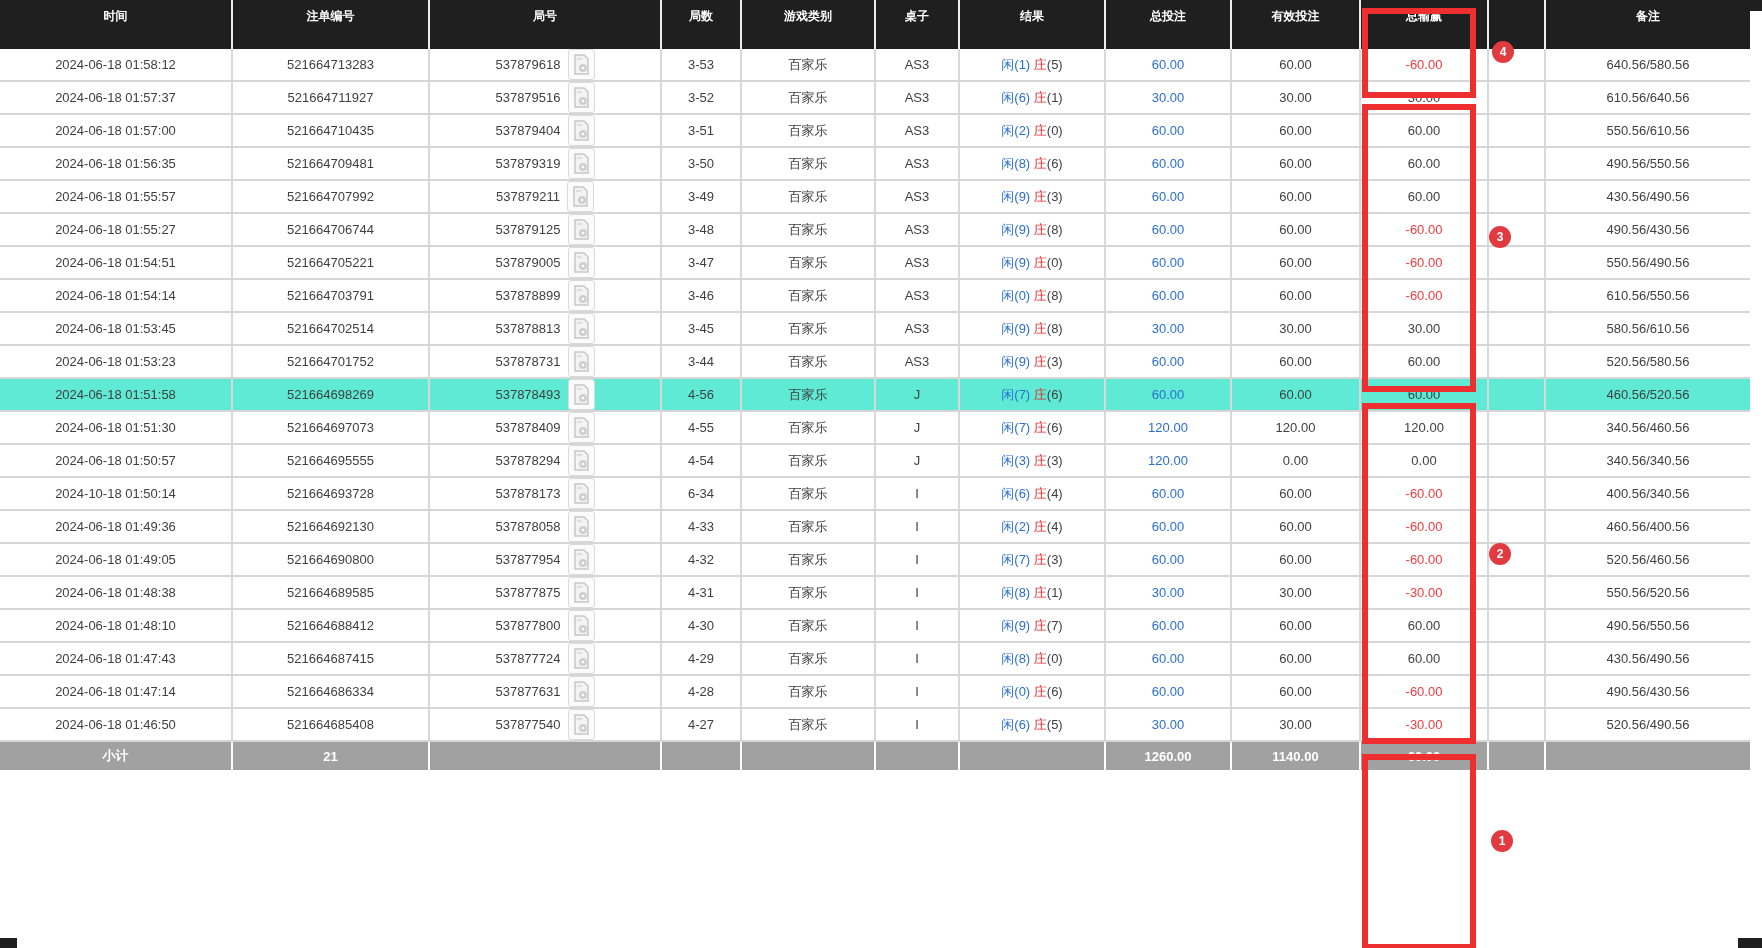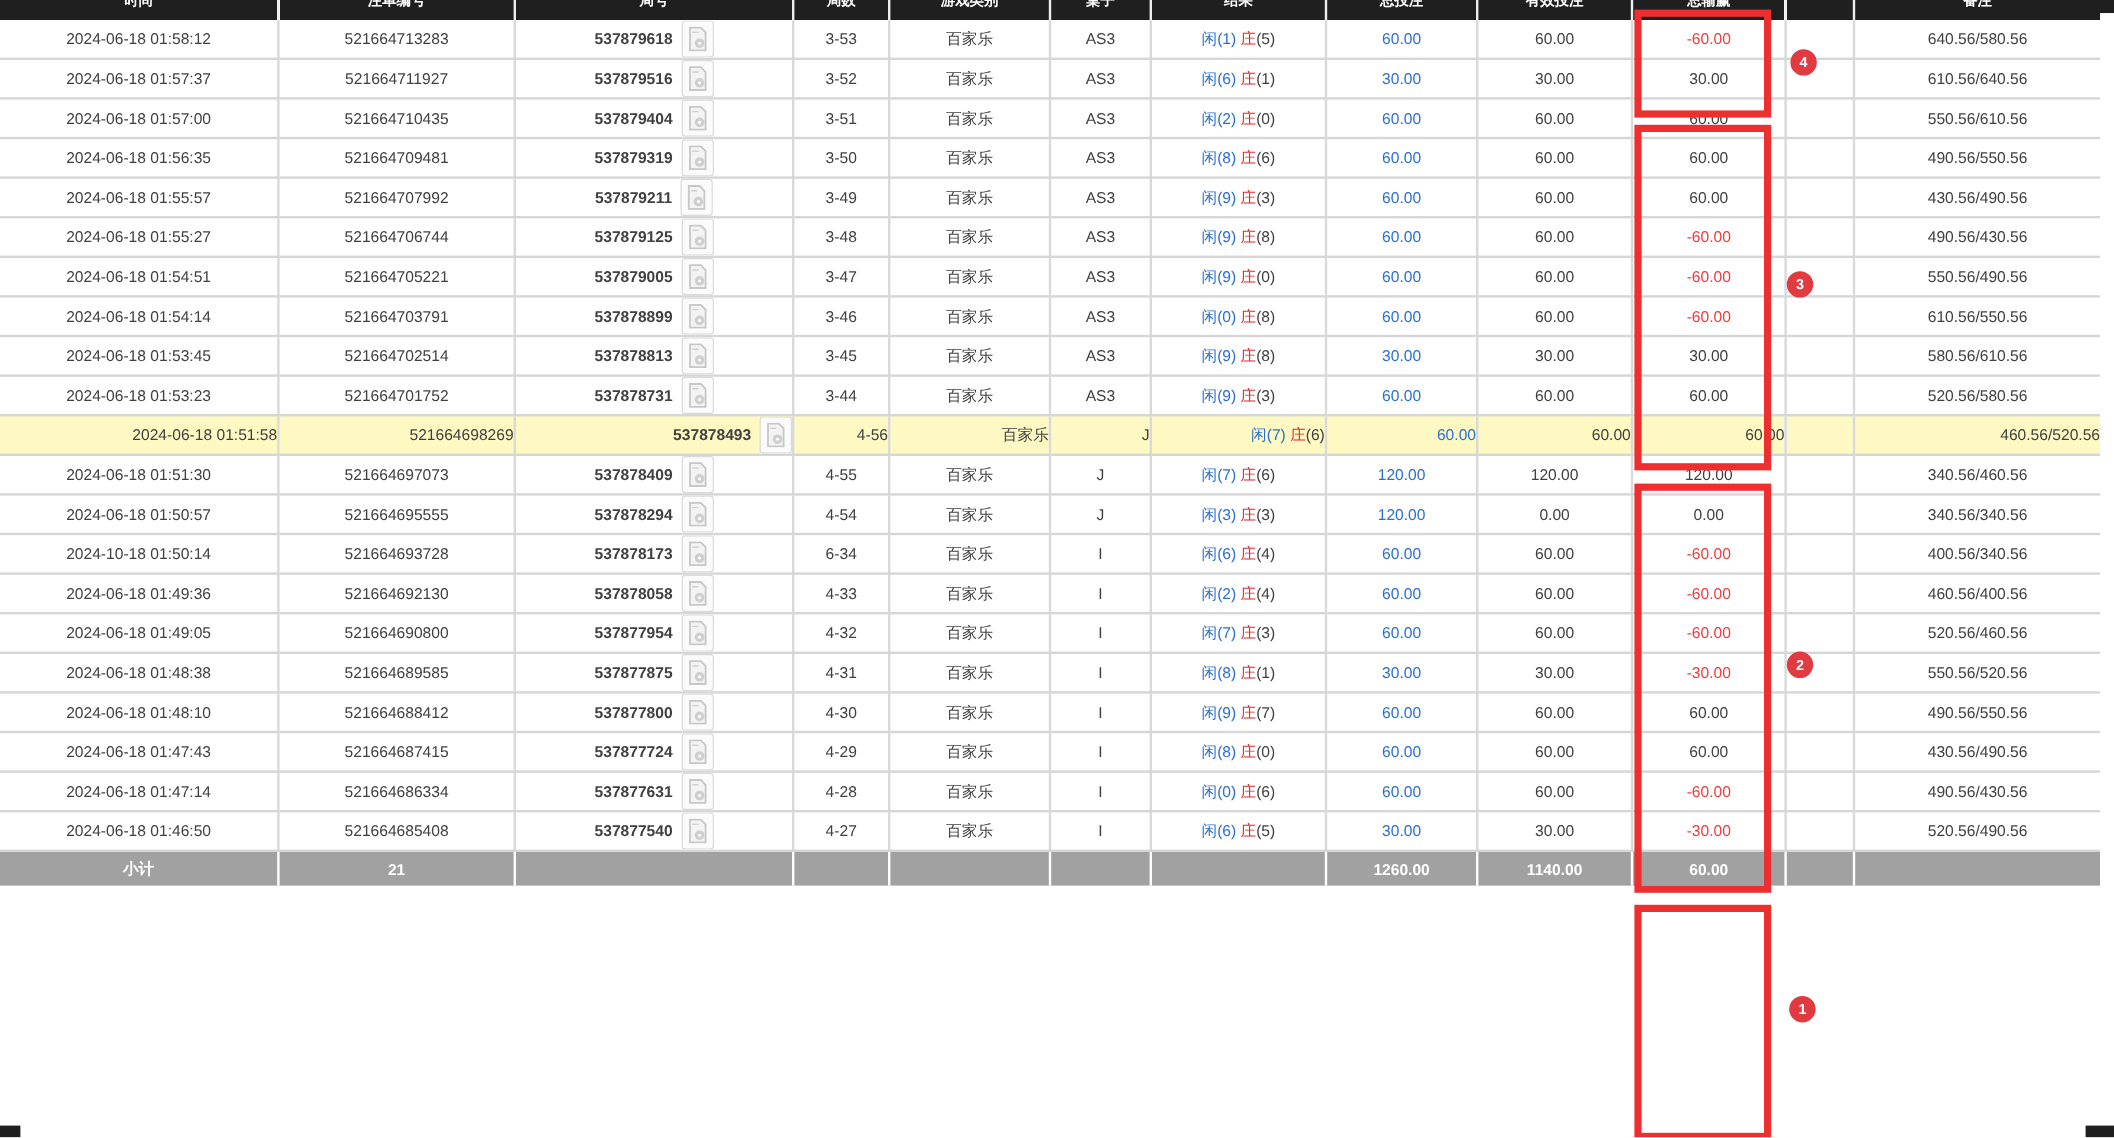--- a/index.html
+++ b/index.html
@@ -5,41 +5,41 @@
   html,body{margin:0;padding:0;background:#fff;}
   .stage{
     position:relative;width:1762px;height:948px;background:#fff;overflow:hidden;
     font-family:"Liberation Sans",sans-serif;
   }
   table.records{
     position:absolute;left:0;top:0;width:1750px;
     border-collapse:collapse;table-layout:fixed;
   }
   thead th{
-    height:11px;background:#1f1f1f;overflow:hidden;padding:0;
+    height:11px;background:#1f1f1f;overflow:hidden;padding:16px;
     border-right:2px solid #ededed;
   }
   thead th:last-child{border-right:none;margin-left:40px;}
   thead th .h{
     display:block;color:#ffffff;font-size:12px;font-weight:bold;line-height:17px;
     transform:translateY(-8px);white-space:nowrap;text-align:center;
   }
   tbody tr{height:31px;background:#ffffff;}
-  tbody tr.hl td{background:#fef9c3;text-align:right;}
+  tbody tr.hl td{background:#5eead4;}
   tbody td{
     padding:0;text-align:center;font-size:13px;color:#404040;white-space:nowrap;overflow:hidden;
     border-right:2px solid #d9d9d9;border-bottom:2px solid #d6d6d6;
   }
   tbody td:last-child{border-right:none;}
   .blue{color:#2b6fd1;}
   .neg{color:#ef3b3e;}
   .rp{color:#2b6fd1;margin-top:47px;}
   .rb{color:#e02a2e;}
   .rn{color:#404040;}
-  .gno{display:inline-flex;align-items:center;justify-content:center;gap:7px;font-weight:bold;}
+  .gno{display:inline-flex;align-items:center;justify-content:center;gap:7px;}
   .vicon{
     width:25px;height:29px;border:1px solid #dadada;border-radius:3px;background:#fbfbfb;
     display:inline-flex;align-items:center;justify-content:center;cursor:pointer;
   }
   tfoot tr{height:29px;}
   tfoot td{
     padding:0;background:#a1a1a1;color:#ffffff;font-weight:bold;font-size:13px;text-align:center;
     border-right:2px solid #ffffff;white-space:nowrap;
   }
   tfoot td:last-child{border-right:none;}

